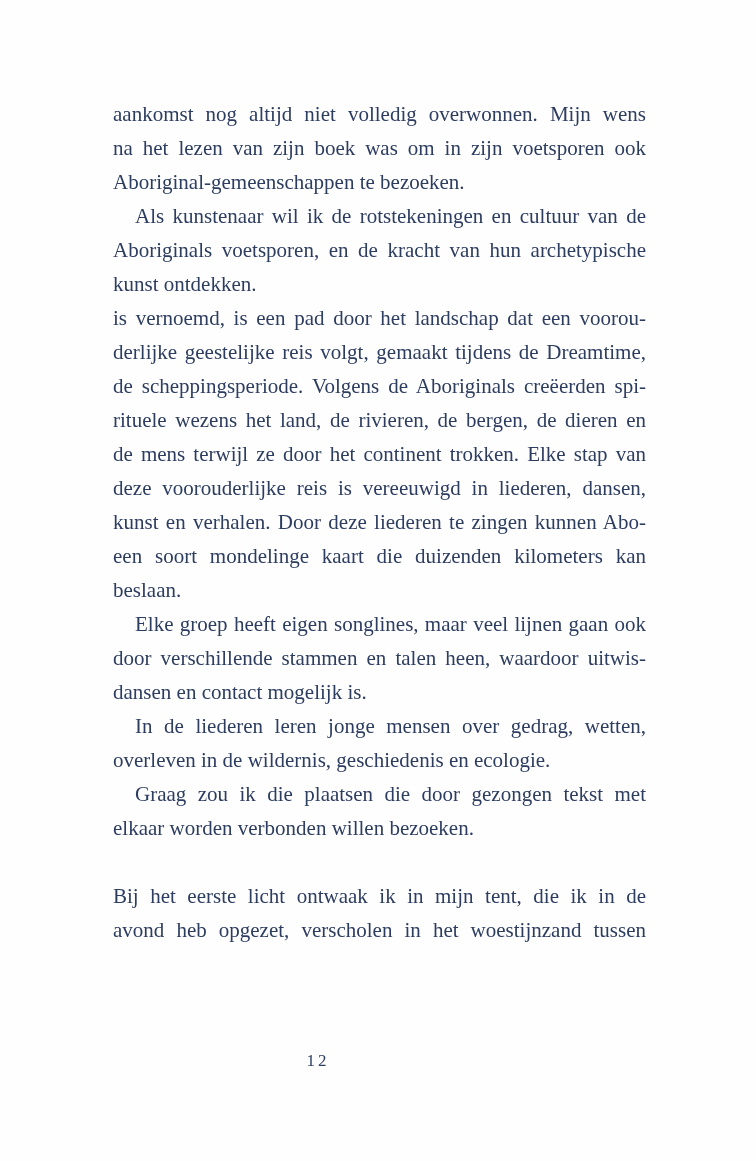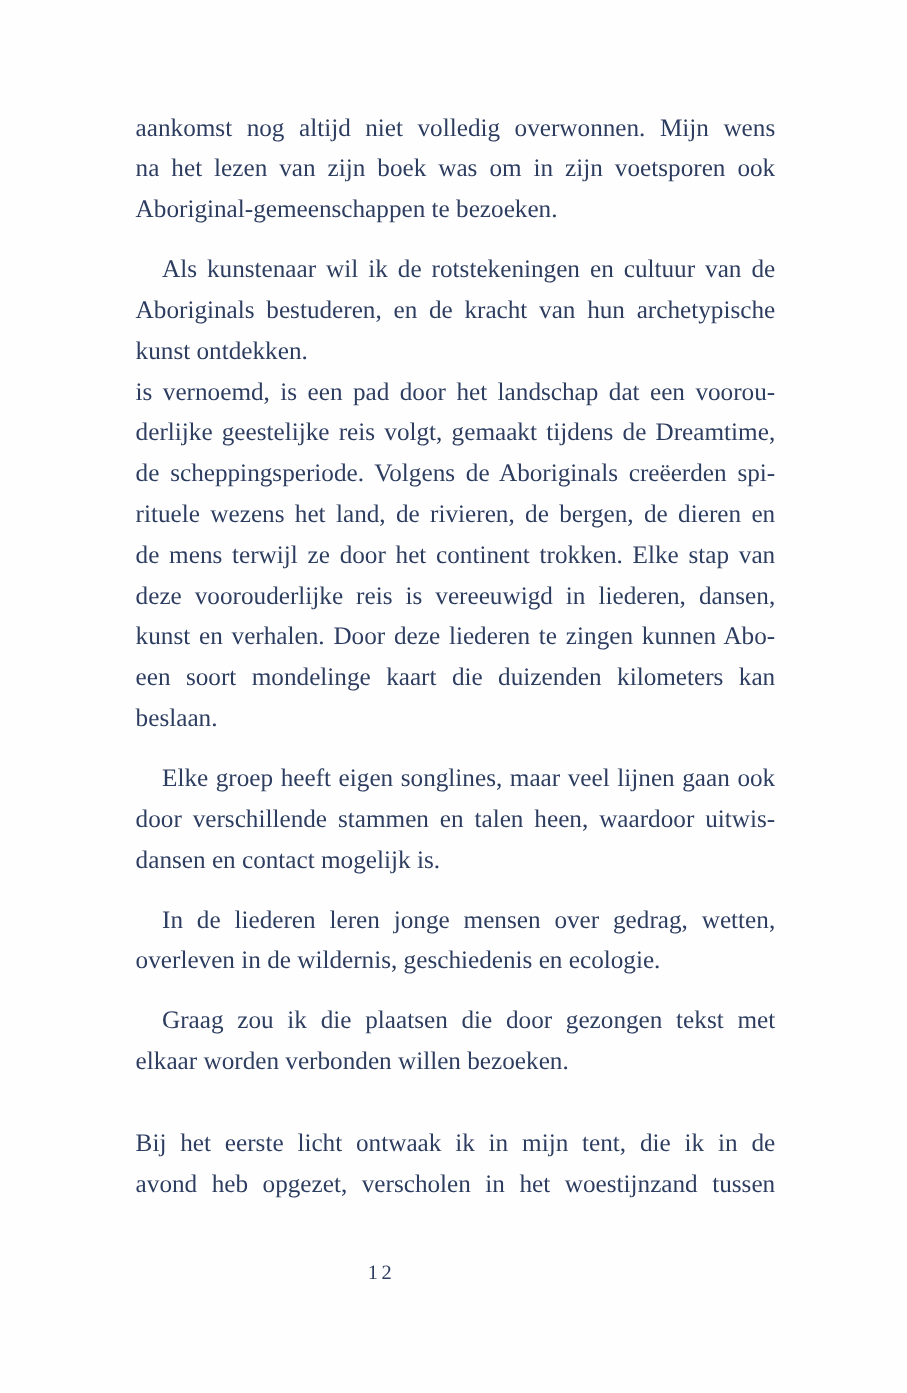--- a/index.html
+++ b/index.html
@@ -16,21 +16,21 @@
   }
   .book-page {
     position: relative;
     width: 756px;
     height: 1161px;
     background: #fefefe;
   }
   .text-block {
     position: absolute;
     left: 113px;
-    top: 89px;
+    top: 97px;
     width: 533px;
   }
   .paragraph {
     margin: 0;
     padding: 0;
   }
   .paragraph.section-break {
     margin-top: 34px;
   }
   .text-line {
@@ -40,21 +40,20 @@
     text-align-last: justify;
     letter-spacing: 0px;
     white-space: normal;
   }
   .text-line.last {
     text-align: left;
     text-align-last: left;
   }
   .text-line.indent {
     text-indent: 22px;
-    margin-top: 16px;
   }
   .page-number {
     position: absolute;
     left: 0;
     top: 1050px;
     width: 636px;
     text-align: center;
     font-size: 17px;
     line-height: 22px;
     letter-spacing: 3px;
@@ -69,21 +68,21 @@
   <div class="text-block">
 
     <div class="paragraph">
       <div class="text-line">aankomst nog altijd niet volledig overwonnen. Mijn wens</div>
       <div class="text-line">na het lezen van zijn boek was om in zijn voetsporen ook</div>
       <div class="text-line last">Aboriginal-gemeenschappen te bezoeken.</div>
     </div>
 
     <div class="paragraph">
       <div class="text-line indent">Als kunstenaar wil ik de rotstekeningen en cultuur van de</div>
-      <div class="text-line">Aboriginals bestuderen, en de kracht van hun archetypische</div>
+      <div class="text-line">Aboriginals voetsporen, en de kracht van hun archetypische</div>
       <div class="text-line last">kunst ontdekken.</div>
     </div>
 
     <div class="paragraph">
       <div class="text-line">is vernoemd, is een pad door het landschap dat een voorou-</div>
       <div class="text-line">derlijke geestelijke reis volgt, gemaakt tijdens de Dreamtime,</div>
       <div class="text-line">de scheppingsperiode. Volgens de Aboriginals creëerden spi-</div>
       <div class="text-line">rituele wezens het land, de rivieren, de bergen, de dieren en</div>
       <div class="text-line">de mens terwijl ze door het continent trokken. Elke stap van</div>
       <div class="text-line">deze voorouderlijke reis is vereeuwigd in liederen, dansen,</div>

